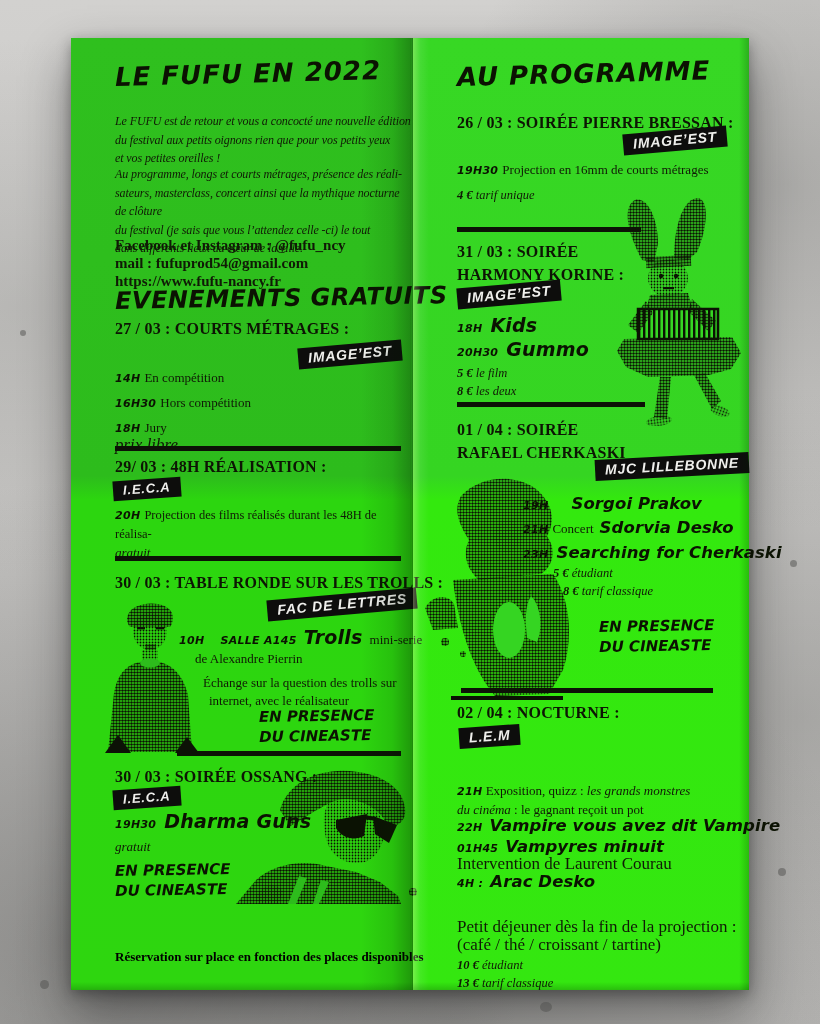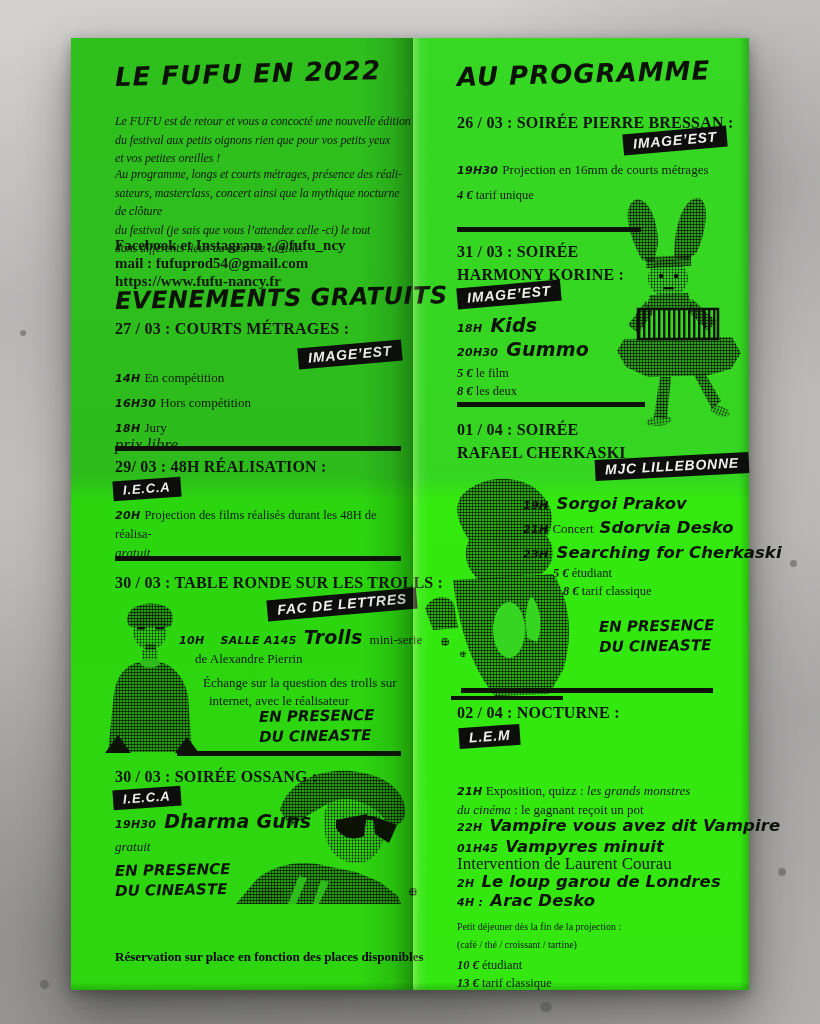--- a/index.html
+++ b/index.html
@@ -46,21 +46,21 @@
     font-family:"Liberation Sans",sans-serif;font-weight:700;font-style:italic;
     font-size:14px;letter-spacing:.8px;padding:2px 10px 3px 10px;white-space:nowrap;}
   .hand{font-family:"DejaVu Sans",sans-serif;font-weight:700;font-style:italic;color:#0b1202;}
   .t{font-size:11px;letter-spacing:.3px;}
   .film{font-size:19px;letter-spacing:.2px;}
   .film-s{font-size:16.5px;letter-spacing:.1px;}
   .presence{font-family:"DejaVu Sans",sans-serif;font-weight:700;font-style:italic;
     font-size:15px;line-height:20px;color:#0b1202;transform:rotate(-1deg);}
   .price-line{font-family:"Liberation Serif",serif;font-size:12.5px;color:#101a06;white-space:nowrap;}
   .price-line .num{font-weight:700;font-style:italic;}
-  .price-line .lbl{}
+  .price-line .lbl{font-style:italic;}
   .rule{position:absolute;height:5px;background:#0c1206;}
   .row{white-space:nowrap;}
   .tri{width:0;height:0;position:absolute;}
   svg{display:block;}
 </style>
 </head>
 <body>
 
 <div class="flyer">
   <div class="panel panel-left"></div>
@@ -312,21 +312,21 @@
       <path d="M2,130 C10,116 25,116 31,126 L35,150 L10,152 Z" fill="url(#pd-d)"></path>
       <circle cx="22" cy="164" r="4" fill="url(#pd-d)"></circle>
       <circle cx="40" cy="176" r="3" fill="url(#pd-d)"></circle>
       <rect x="28" y="218" width="112" height="4" fill="#0b1203"></rect>
     </svg>
   </div>
 
   <div class="abs" style="left:452px;top:456px;">
     <div class="row" style="margin-bottom:5px;">
       <span class="hand t">19H</span>
-      <span class="hand film-s" style="margin-left:4px;">Sorgoi Prakov</span>
+      <span class="hand film-s" style="margin-left:19px;">Sorgoi Prakov</span>
     </div>
     <div class="row" style="margin-bottom:5px;">
       <span class="hand t">21H</span>
       <span class="body-t" style="font-size:13px;">Concert</span>
       <span class="hand film-s" style="margin-left:2px;">Sdorvia Desko</span>
     </div>
     <div class="row">
       <span class="hand t">23H</span>
       <span class="hand film-s" style="margin-left:4px;">Searching for Cherkaski</span>
     </div>
@@ -362,30 +362,26 @@
     <div class="row" style="margin-bottom:2px;">
       <span class="hand t">22H</span>
       <span class="hand film-s" style="margin-left:3px;">Vampire vous avez dit Vampire</span>
     </div>
     <div class="row">
       <span class="hand t">01H45</span>
       <span class="hand film-s" style="margin-left:3px;">Vampyres minuit</span>
     </div>
     <div class="body-t" style="font-size:17px;line-height:16px;">Intervention de Laurent Courau</div>
     <div class="row">
-      <span class="hand t">2H</span>
-      <span class="hand film-s" style="margin-left:3px;">Le loup garou de Londres</span>
-    </div>
-    <div class="row">
       <span class="hand t">4H :</span>
       <span class="hand film-s" style="margin-left:3px;">Arac Desko</span>
     </div>
   </div>
 
-  <div class="abs body-t" style="left:386px;top:880px;font-size:10px;">
+  <div class="abs body-t" style="left:386px;top:880px;font-size:17px;">
     <div>Petit déjeuner dès la fin de la projection :</div>
     <div>(café / thé / croissant / tartine)</div>
   </div>
   <div class="abs price-line" style="left:386px;top:920px;">
     <span class="num">10 €</span>
     <span class="lbl">étudiant</span>
   </div>
   <div class="abs price-line" style="left:386px;top:938px;">
     <span class="num">13 €</span>
     <span class="lbl">tarif classique</span>

